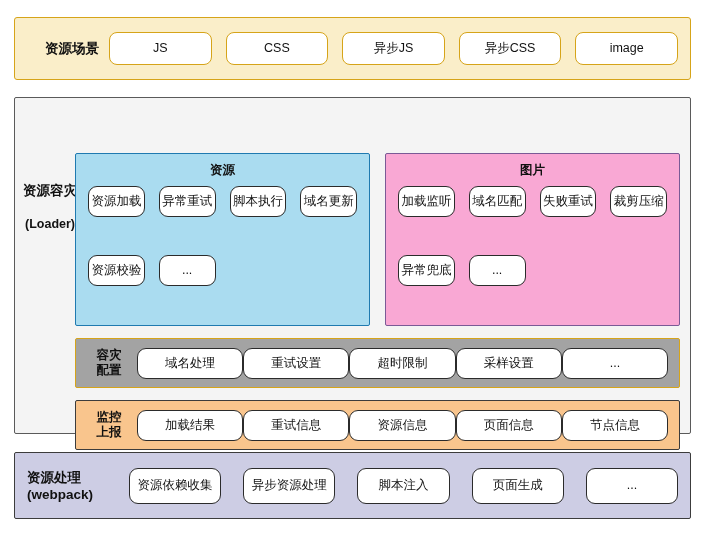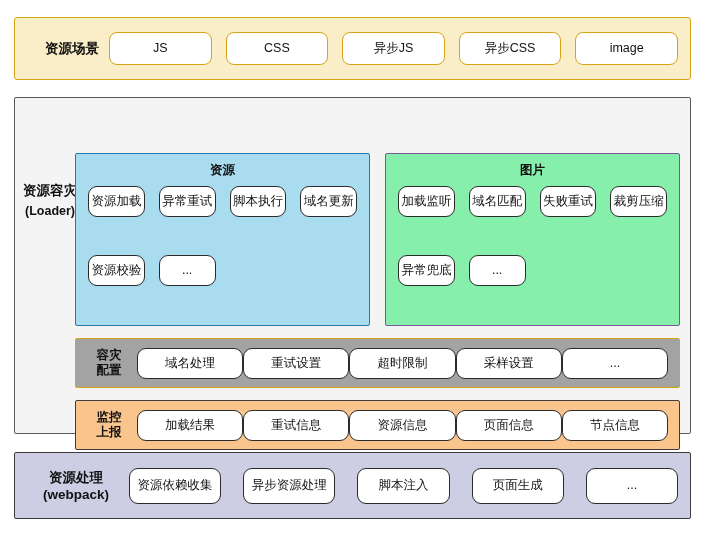--- a/index.html
+++ b/index.html
@@ -100,21 +100,21 @@
     font-size: 13.5px;
     line-height: 17px;
     color: #111111;
   }
   .loader-label .cjk {
     display: block;
   }
   .loader-label .en {
     display: block;
     font-size: 12.5px;
-    margin-top: 4px;
+    margin-top: 17px;
   }
 
   .loader-inner {
     position: absolute;
     left: 60px;
     top: 11px;
     right: 10px;
     bottom: 11px;
     margin-top: 44px;
   }
@@ -131,21 +131,21 @@
     box-sizing: border-box;
     padding: 8px 12px 10px 12px;
     display: flex;
     flex-direction: column;
   }
   .panel.blue {
     background: #aadcf0;
     border: 1.5px solid #1f7ab0;
   }
   .panel.purple {
-    background: #86efac;
+    background: #f9a8d4;
     border: 1.5px solid #7a5a96;
   }
   .panel-title {
     text-align: center;
     font-size: 12.5px;
     font-weight: bold;
     margin-bottom: 7px;
     color: #111111;
   }
   .panel-grid {
@@ -210,21 +210,21 @@
     display: flex;
     align-items: center;
     padding: 0 12px;
   }
   .webpack-label {
     flex: none;
     width: 98px;
     font-weight: bold;
     font-size: 13.5px;
     line-height: 17px;
-    text-align: center;
+    text-align: left;
     color: #111111;
   }
   .webpack-label span { display: block; }
   .webpack-chips {
     display: flex;
     gap: 22px;
     flex: 1;
     margin-left: 4px;
   }
   .webpack-chips .chip {

